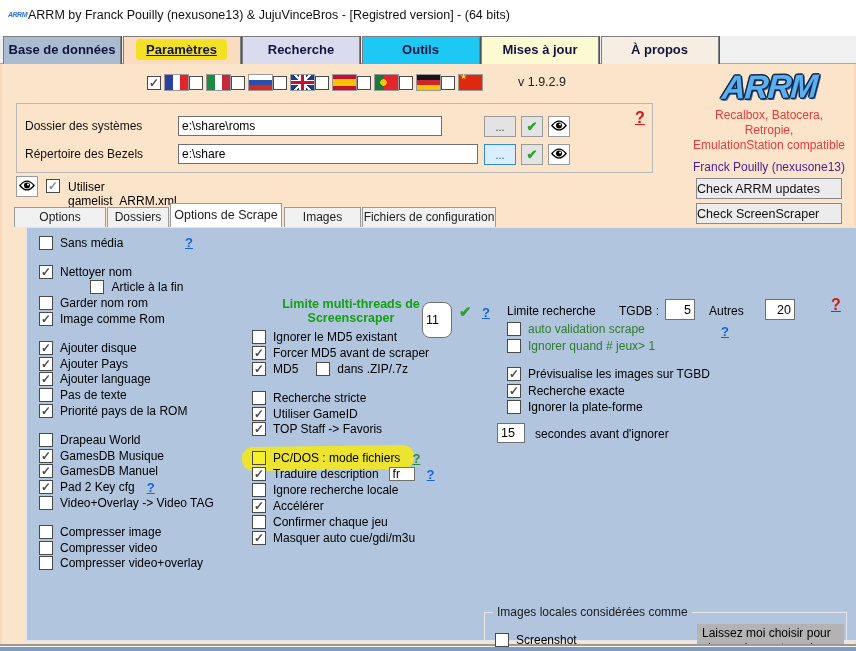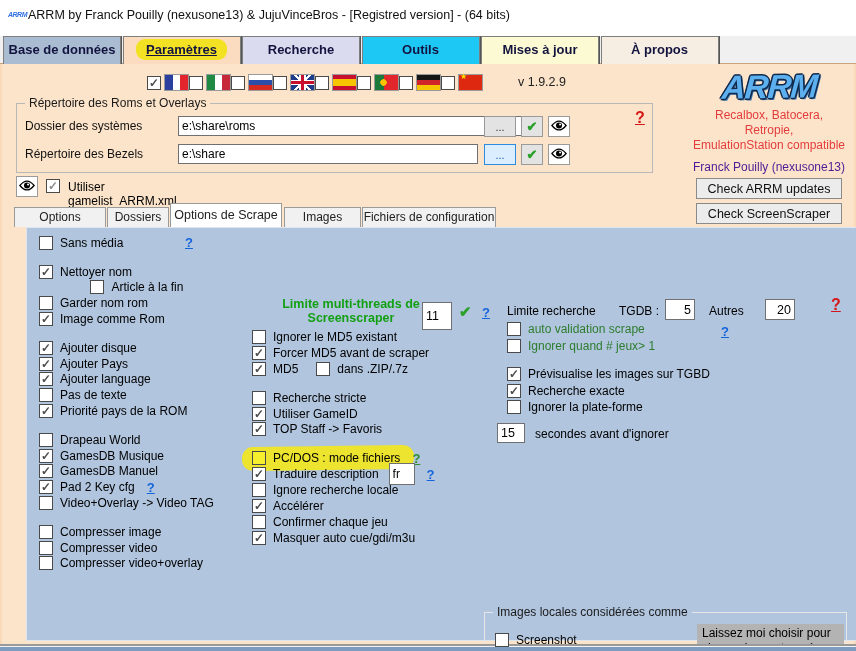--- a/index.html
+++ b/index.html
@@ -8,21 +8,21 @@
 
   
   .titlebar { position:absolute; left:0; top:0; width:856px; height:36px; background:#ffffff;padding-left:40px; }
   .title-icon { position:absolute; left:8px; top:11px; font-size:7px; font-weight:bold; font-style:italic; color:#2f6fe4; letter-spacing:-0.5px; }
   .title-text { position:absolute; left:28px; top:8px; font-size:12.5px; color:#111; }
 
   
   .tabbar1 { position:absolute; left:0; top:36px; width:856px; height:28px; background:#f0f0f0; border-bottom:1px solid #caa27c; }
   .maintab { position:absolute; top:0; height:28px; width:118px; border:1px solid #7e7e7e; border-bottom:none; box-shadow:1px 0 0 #555;
              text-align:center; line-height:26px; font-weight:bold; font-size:13px; color:#13133f; cursor:default; }
-  .maintab .hl-pill { display:inline-block; background:#f3e224; border-radius:9px; padding:0 10px; line-height:21px; text-decoration:underline; }
+  .maintab .hl-pill { display:inline-block; background:#f3e224; border-radius:4px; padding:0 10px; line-height:21px; text-decoration:underline; }
 
   
   .mainarea { position:absolute; left:0; top:64px; width:856px; height:580px; background:#fce4ca; border-left:2px solid #f9d9b8; border-right:2px solid #f9d9b8; }
 
   
   .flagrow { position:absolute; left:0; top:10px; height:20px; width:856px; }
   .cb { display:inline-block; width:14px; height:14px; background:#fff; border:1px solid #4a4a4a; text-align:center; line-height:12px; font-size:12px; color:#4c4c4c; font-weight:bold; flex:0 0 auto; }
   .flag { position:absolute; width:25px; height:17px; border:1px solid #9a9a9a; top:0px; }
   .flag .star { position:absolute; left:1px; top:-3px; color:#ffde00; font-size:8px; }
   .flag-cb { position:absolute; top:2px; }
@@ -44,21 +44,21 @@
   .redq { position:absolute; color:#d41616; font-weight:bold; font-size:16px; text-decoration:underline; }
   .blueq { position:absolute; color:#1464dc; font-weight:bold; font-size:13px; text-decoration:underline; }
 
   
   .branding { position:absolute; left:688px; top:4px; width:158px; text-align:center; }
   .logo-text { font-weight:bold; font-style:italic; font-size:33px; letter-spacing:-1px; color:#5db0ef;
                text-shadow:-1.5px 0 #10284a, 1.5px 0 #10284a, 0 -1.5px #10284a, 0 1.5px #10284a, -1px -1px #10284a, 1px 1px #10284a, 2px 2px 0 #3a74ad;
                transform:skewX(-5deg) rotate(-1deg); display:inline-block; }
   .tagline { color:#e43c3c; font-size:12px; line-height:15px; margin-top:2px; }
   .brand-link { color:#4c1d95; font-size:12px; margin-top:7px; display:inline-block; }
-  .winbtn { display:block; width:146px; height:21px; margin:4px auto 0 auto; background:#ececec; border:1px solid #8a8a8a; font-size:12.5px; font-family:"Liberation Sans",sans-serif; color:#111; line-height:18px; text-align:center; }
+  .winbtn { display:block; width:146px; height:21px; margin:4px auto 0 auto; background:#ececec; border:1px solid #8a8a8a; font-size:12.5px; font-family:"Liberation Sans",sans-serif; color:#111; line-height:18px; text-align:left; }
 
   
   .subtabs { position:absolute; left:0; top:139px; width:856px; height:24px; }
   .subtab { position:absolute; top:4px; height:20px; background:#f1f1f1; border:1px solid #9a9a9a; border-bottom:none; text-align:center; font-size:12px; line-height:19px; color:#222; }
   .subtab.sel { top:0; height:24px; background:#ffffff; font-size:12.5px; line-height:22px; z-index:3; }
 
   
   .panel { position:absolute; left:24px; top:163px; width:837px; height:414px; background:#b1c5de; border:1px solid #dfe6f0; }
 
   .col { position:absolute; }
@@ -66,21 +66,21 @@
   .row { position:relative; display:flex; align-items:center; height:15.8px; white-space:nowrap; }
   .row .cb { margin-right:7px; }
   .row.indent { padding-left:21px;justify-content:center; }
   .lbl { font-size:12px; color:#000; }
   .lbl.green { color:#2e7d2e; }
   .inline-q { color:#1464dc; font-weight:bold; font-size:13px; text-decoration:underline; margin-left:12px; }
   .inline-q.greenish { color:#2f8b2f; }
   .hl-marker { position:absolute; left:-10px; top:-4px; width:172px; height:24px; background:#ece42f; border-radius:11px; transform:rotate(-0.8deg); z-index:0; }
   .row > * { z-index:1; }
   .cb.yellow { background:#f5ef2e; }
-  .minibox { border:1px solid #707070; background:#fff; font-size:12px; text-align:left; padding:1px 3px; margin-left:10px; width:26px; height:22px; font-family:"Liberation Sans",sans-serif; }
+  .minibox { border:1px solid #707070; background:#fff; font-size:12px; text-align:left; padding:1px 3px; margin-left:10px; width:26px; height:14px; font-family:"Liberation Sans",sans-serif; }
 
   .mt-title { position:absolute; left:240px; top:69px; width:168px; text-align:center; font-weight:bold; font-size:12.5px; color:#14a014; line-height:14px; }
 
   .rc-label { position:absolute; font-size:12px; color:#000; }
   .panel-input { position:absolute; border:1px solid #707070; background:#fff; font-size:12.5px; padding:0 3px; font-family:"Liberation Sans",sans-serif; }
 
   .local-group { left:457px; top:384px; width:363px; height:81px; border:1px solid #e6e6e6; }
   .local-group .gtitle { background:#b1c5de; }
   .graybox { position:absolute; left:212px; top:11px; width:147px; height:60px; background:#b3b3b3; font-size:12px; line-height:15px; padding:2px 5px; color:#000; }
 
@@ -124,23 +124,22 @@
       <span class="flag" style="left: 372px; background: radial-gradient(circle at 37% 50%, rgb(246, 197, 0) 0px, rgb(246, 197, 0) 3px, rgba(0, 0, 0, 0) 3.5px), linear-gradient(90deg, rgb(27, 122, 58) 0px, rgb(27, 122, 58) 37%, rgb(227, 38, 44) 37%);"></span>
       <span class="cb flag-cb" style="left: 397px;"></span>
       <span class="flag" style="left: 414px; background: linear-gradient(rgb(21, 21, 21) 0px, rgb(21, 21, 21) 33%, rgb(209, 35, 42) 33%, rgb(209, 35, 42) 66%, rgb(246, 197, 0) 66%);"></span>
       <span class="cb flag-cb" style="left: 439px;"></span>
       <span class="flag" style="left: 456px; background: rgb(222, 41, 16);">
         <span class="star">★</span>
       </span>
     </div>
 
   <div class="groupbox roms-group" id="romsgroup">
-    <span class="gtitle">Répertoire des Roms et Overlays</span>
   <span class="form-label" style="top: 15px;">Dossier des systèmes</span>
-      <input class="textbox" value="e:\share\roms" style="left: 161px; top: 12px; width: 344px;">
+      <input class="textbox" value="e:\share\roms" style="left: 161px; top: 12px; width: 264px;">
       <button class="sqbtn" style="left: 467px; top: 12px; width: 32px;">...</button>
       <button class="sqbtn" style="left: 504px; top: 12px; width: 22px;"><span class="greencheck" style="font-size:13px;">✔</span></button>
       <button class="sqbtn eyebtn" style="left: 531px; top: 12px; width: 22px;"><svg width="16" height="11" viewBox="0 0 18 12">
           <path d="M1 6 Q9 -4 17 6 Q9 16 1 6 Z" fill="#fff" stroke="#000" stroke-width="1.4"></path>
           <circle cx="9" cy="6" r="3.4" fill="#000"></circle>
           <circle cx="10.2" cy="4.8" r="1.1" fill="#fff"></circle>
         </svg></button>
       <span class="form-label" style="top: 43px;">Répertoire des Bezels</span>
       <input class="textbox" value="e:\share" style="left: 161px; top: 40px; width: 300px;">
       <button class="sqbtn focus" style="left: 467px; top: 40px; width: 32px;">...</button>
@@ -265,21 +264,21 @@
           </div>
           <div class="row">
             <span class="cb"></span>
             <span class="lbl">Compresser video+overlay</span>
           </div>
         </div>
       </div>
     <span class="blueq" style="left:158px; top:7px;">?</span>
 
     <div class="mt-title">Limite multi-threads de Screenscraper</div>
-    <input class="panel-input" style="left: 395px; top: 74px; width: 30px; height: 28px;" value="11">
+    <input class="panel-input" style="left: 395px; top: 74px; width: 30px; height: 36px; border-radius: 8px;" value="11">
     <span class="greencheck" style="position:absolute; left:432px; top:74px;">✔</span>
     <span class="blueq" style="left:455px; top:77px;">?</span>
     <div class="col" style="left:225px; top:101px;" id="midcol">
         <div class="grp">
           <div class="row" style="height: 15.9px;">
             <span class="cb"></span>
             <span class="lbl">Ignorer le MD5 existant</span>
           </div>
           <div class="row" style="height: 15.9px;">
             <span class="cb">✓</span>

